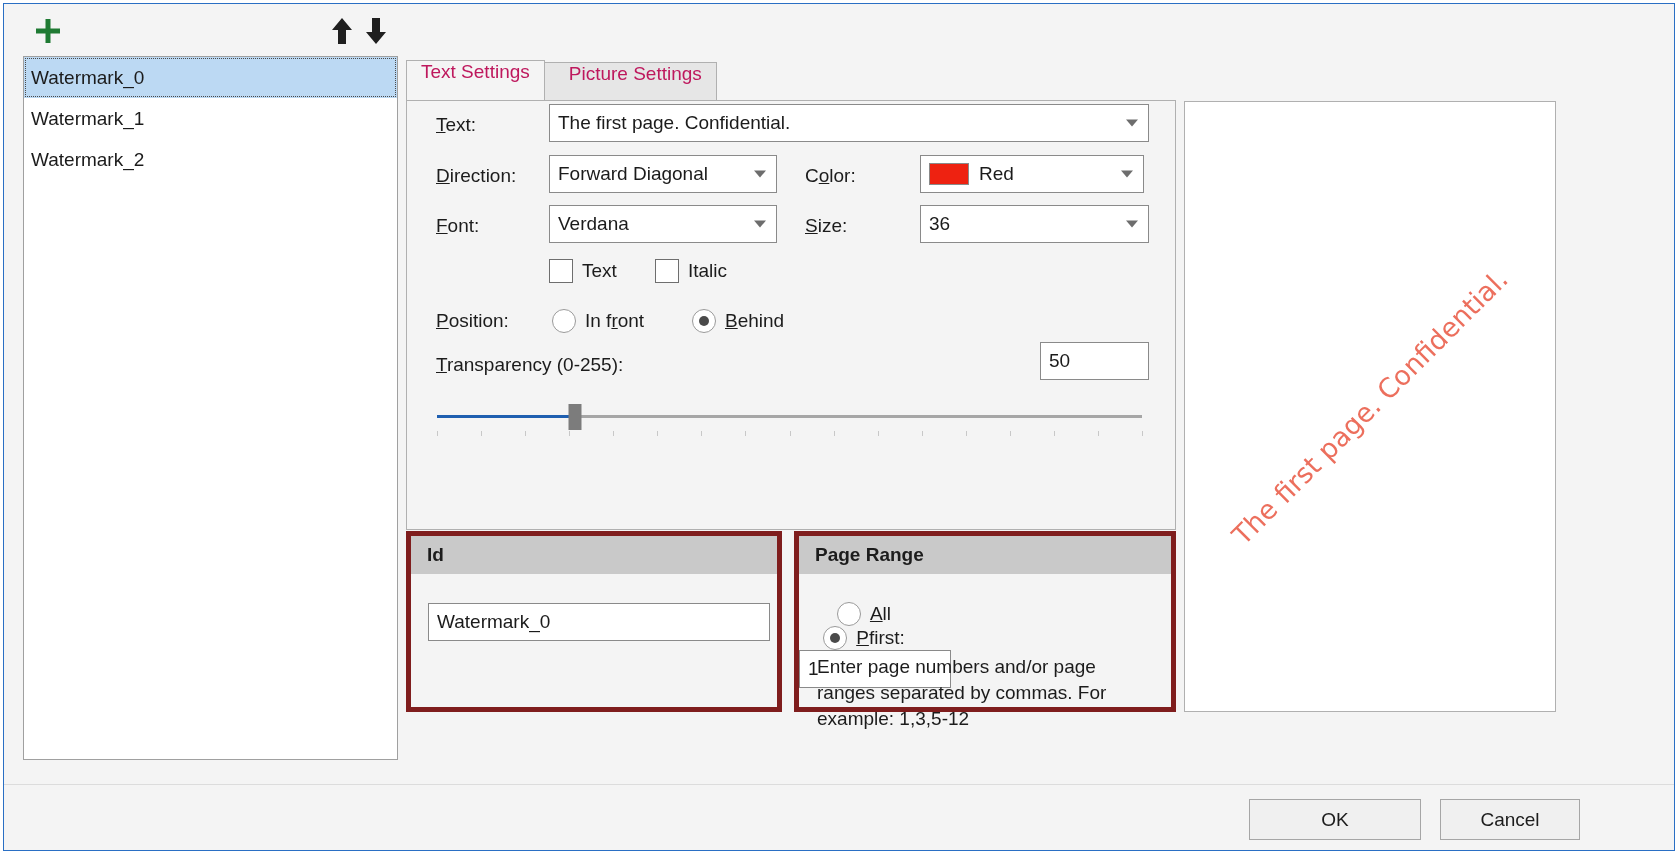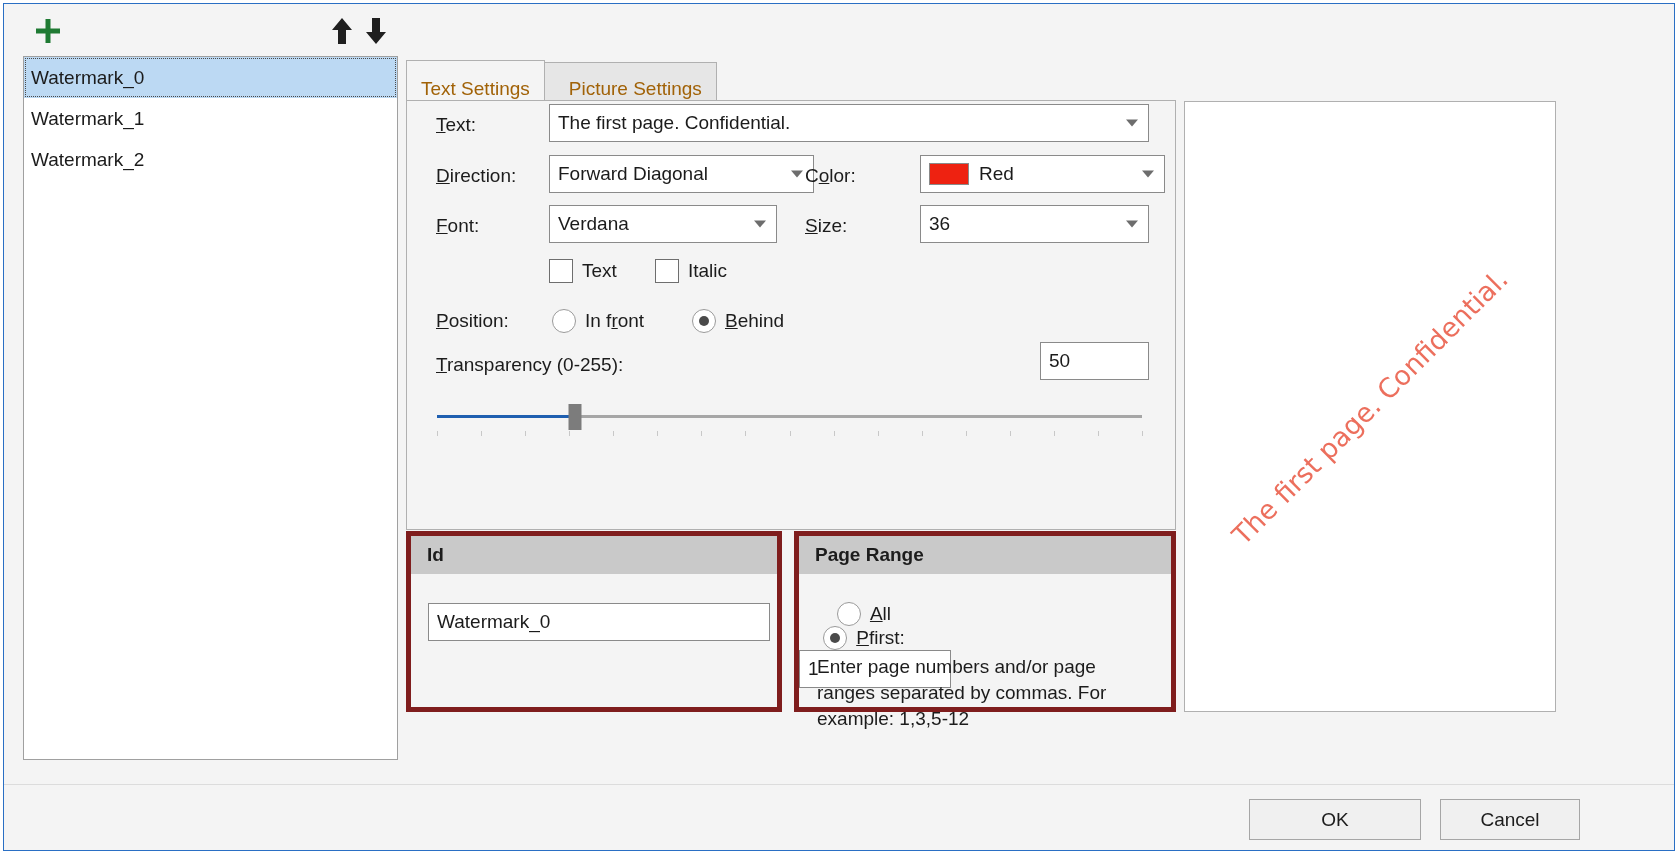--- a/index.html
+++ b/index.html
@@ -90,23 +90,23 @@
     position: absolute; left: 402px; top: 58px; width: 770px;
   }
   .tabstrip {
     position: absolute; left: 0; top: -2px;
     display: flex; align-items: flex-end;
     height: 40px;
   }
   .tab {
     height: 38px;
     padding: 0 14px;
-    display: flex; align-items: flex-end;
+    display: flex; align-items: flex-start;
     font-size: 19px;
-    color: #a16207;
+    color: #be185d;
     border: 1px solid #b0b0b0;
     border-bottom: none;
     background: #e6e6e6;
     cursor: pointer;
     position: relative;
   }
   .tab.active {
     background: #f4f4f4;
     height: 40px;
     z-index: 3;
@@ -150,23 +150,23 @@
     width: 40px; height: 22px;
     margin-right: 10px;
     border: 1px solid #8a8a8a;
   }
 
   
   .p-text-lbl   { position: absolute; left: 29px;  top: 13px; }
   .p-text-field { position: absolute; left: 142px; top: 3px;  width: 600px; }
 
   .p-dir-lbl    { position: absolute; left: 29px;  top: 64px; }
-  .p-dir-field  { position: absolute; left: 142px; top: 54px; width: 265px; }
+  .p-dir-field  { position: absolute; left: 142px; top: 54px; width: 228px; }
   .p-color-lbl  { position: absolute; left: 398px; top: 64px; }
-  .p-color-field{ position: absolute; left: 513px; top: 54px; width: 245px; }
+  .p-color-field{ position: absolute; left: 513px; top: 54px; width: 224px; }
 
   .p-font-lbl   { position: absolute; left: 29px;  top: 114px; }
   .p-font-field { position: absolute; left: 142px; top: 104px; width: 228px; }
   .p-size-lbl   { position: absolute; left: 398px; top: 114px; }
   .p-size-field { position: absolute; left: 513px; top: 104px; width: 229px; }
 
   .p-bold    { position: absolute; left: 142px; top: 158px; }
   .p-italic  { position: absolute; left: 248px; top: 158px; }
 
   .p-pos-lbl   { position: absolute; left: 29px;  top: 209px; }

